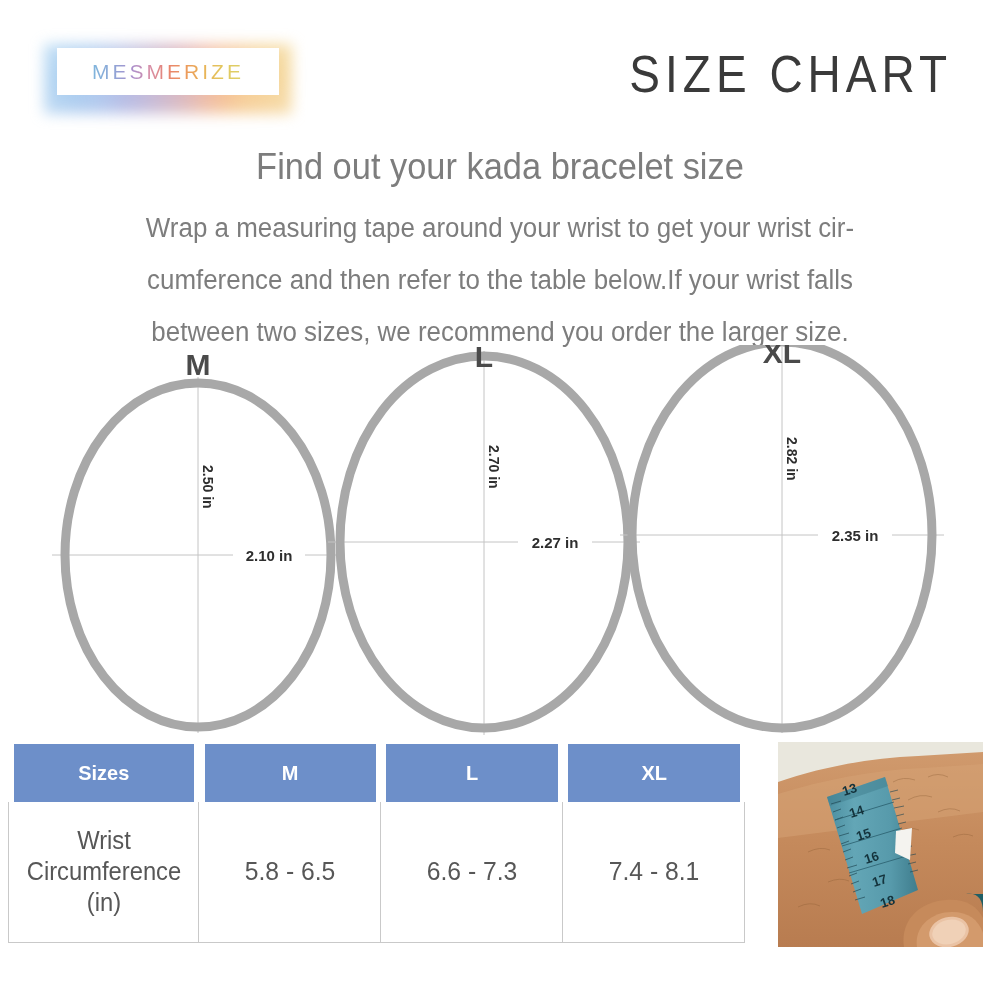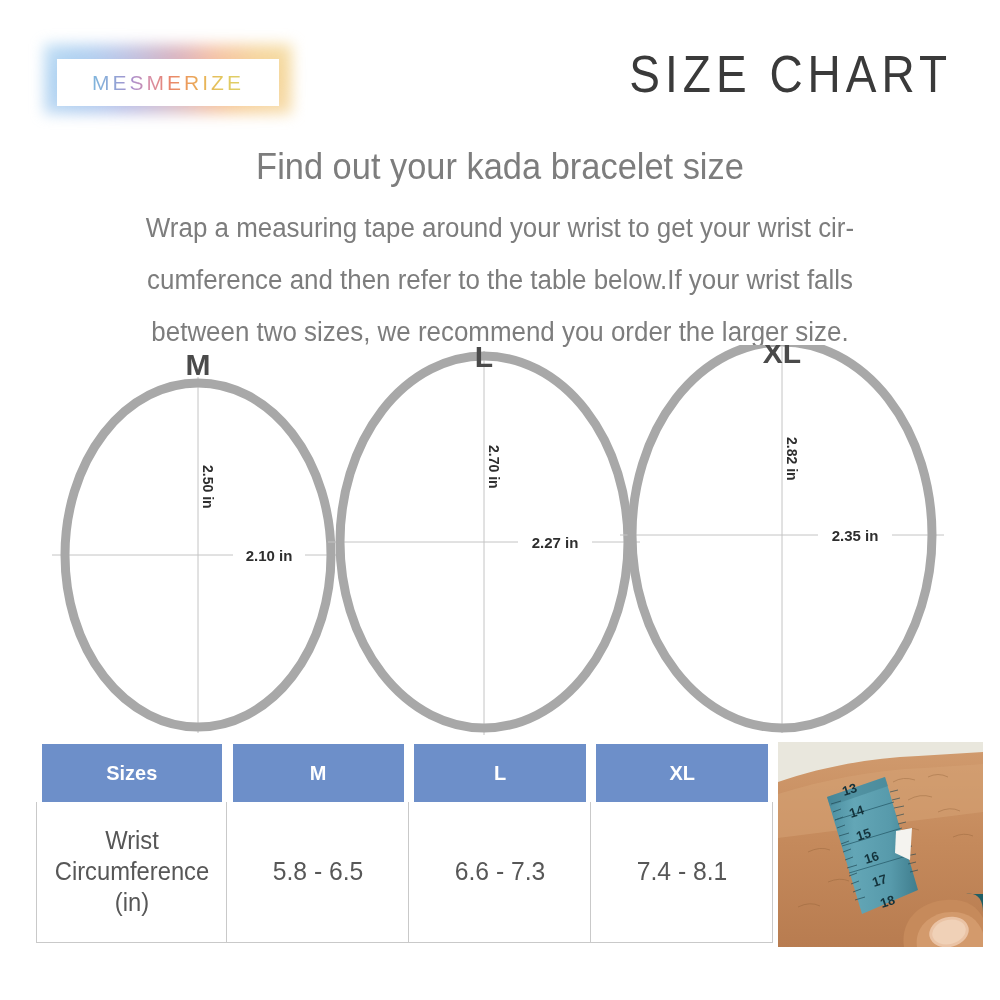--- a/index.html
+++ b/index.html
@@ -35,21 +35,21 @@
     background:
       radial-gradient(circle at 12% 50%, rgba(120,190,235,.62) 0%, rgba(120,190,235,0) 62%),
       radial-gradient(circle at 33% 75%, rgba(196,150,220,.55) 0%, rgba(196,150,220,0) 60%),
       radial-gradient(circle at 52% 25%, rgba(240,150,160,.55) 0%, rgba(240,150,160,0) 60%),
       radial-gradient(circle at 72% 70%, rgba(245,175,110,.58) 0%, rgba(245,175,110,0) 62%),
       radial-gradient(circle at 93% 40%, rgba(238,214,120,.62) 0%, rgba(238,214,120,0) 62%);
     filter: blur(7px);
   }
   .logo-card {
     position: absolute;
-    left: 13px; top: 15px;
+    left: 13px; top: 4px;
     width: 222px;
     height: 47px;
     background: #ffffff;
     display: flex;
     align-items: center;
     justify-content: center;
   }
   .logo-text {
     font-size: 21px;
     letter-spacing: 3.0px;
@@ -110,21 +110,21 @@
     left: 0;
     top: 345px;
     width: 1000px;
     height: 395px;
   }
   .oval-svg { display: block; }
 
   
   .size-table {
     position: absolute;
-    left: 36px;
+    left: 8px;
     top: 744px;
     width: 735px;
     border-collapse: collapse;
     table-layout: fixed;
     padding-left: 44px;
   }
   .size-table th {
     background: #6d8fc9;
     color: #ffffff;
     font-size: 21px;

